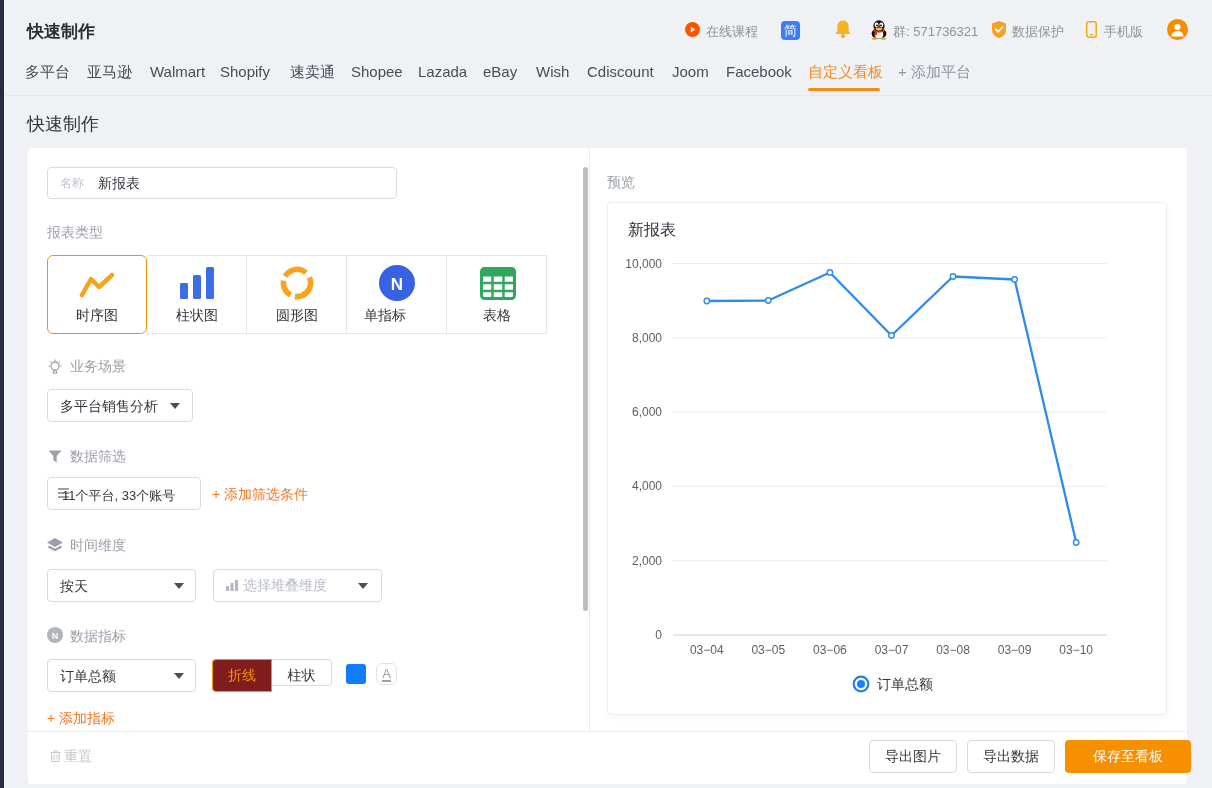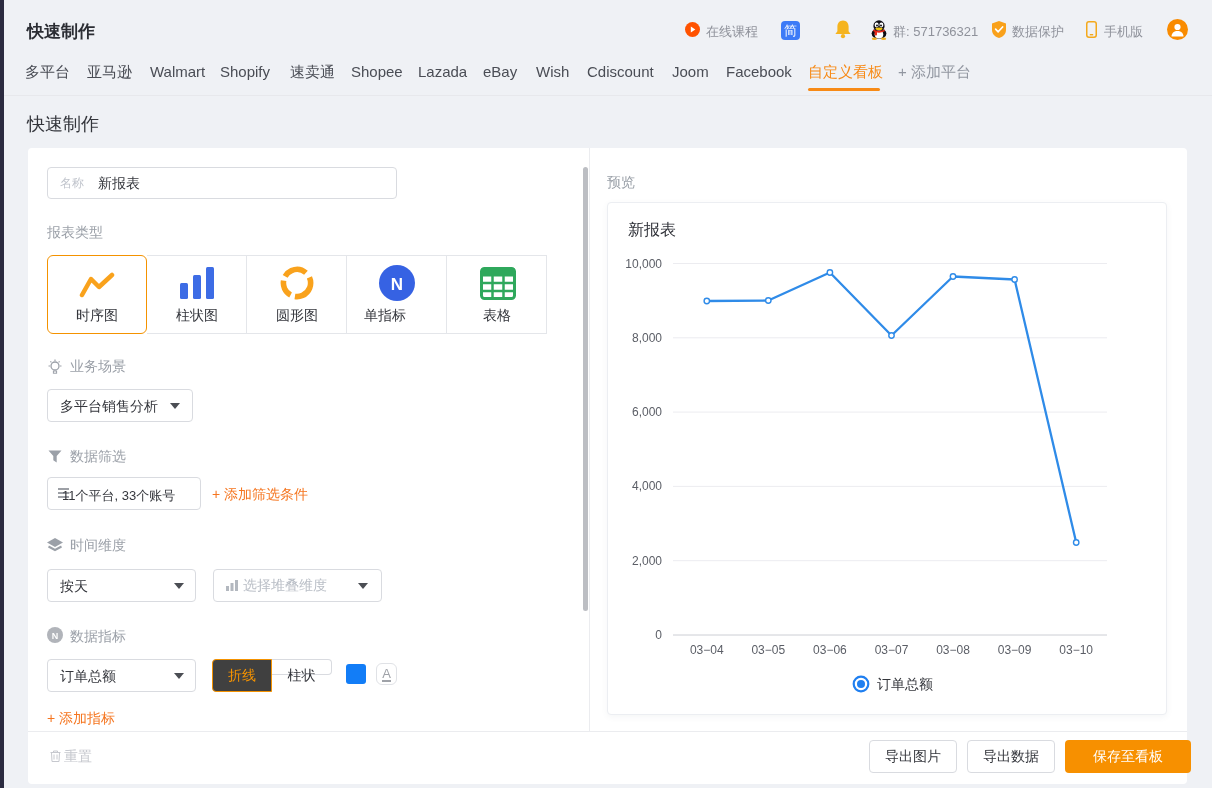--- a/index.html
+++ b/index.html
@@ -201,22 +201,22 @@
 <div class="caret" style="left:358px;top:583px;"></div>
 
 <svg class="abs" style="left:47px;top:627px" width="16" height="16" viewBox="0 0 16 16">
     <circle cx="8" cy="8" r="8" fill="#b1b4ba"></circle>
     <text x="8" y="12" font-size="9" font-weight="bold" fill="#fff" text-anchor="middle" font-family="Liberation Sans">N</text>
   </svg>
 <div class="abs lbl" style="left:70px;top:628px;">数据指标</div>
 <div class="abs select" style="left:47px;top:659px;width:149px;height:33px;"></div>
 <div class="abs formtext" style="left:60px;top:668px;">订单总额</div>
 <div class="caret" style="left:174px;top:673px;"></div>
-<div class="abs" style="left:212px;top:659px;width:60px;height:33px;border:1px solid #f49200;border-radius:4px 0 0 4px;background:#404040;color:#f49200;font-size:14px;text-align:center;line-height:31px;">折线</div>
-<div class="abs" style="left:272px;top:659px;width:60px;height:16px;border:1px solid #d9dbe0;border-left:none;border-radius:0 4px 4px 0;background:#fff;color:#34363c;font-size:14px;text-align:center;line-height:31px;">柱状</div>
+<div class="abs" style="left:212px;top:659px;width:60px;height:33px;border:1px solid #f49200;border-radius:4px 0 0 4px;background:#7f1d1d;color:#f49200;font-size:14px;text-align:center;line-height:31px;">折线</div>
+<div class="abs" style="left:272px;top:659px;width:60px;height:27px;border:1px solid #d9dbe0;border-left:none;border-radius:0 4px 4px 0;background:#fff;color:#34363c;font-size:14px;text-align:center;line-height:31px;">柱状</div>
 <div class="abs" style="left:346px;top:664px;width:20px;height:20px;background:#127df7;border-radius:3px;"></div>
 <div class="abs" style="left:376px;top:663px;width:21px;height:22px;border:1px solid #e0e2e6;border-radius:6px;color:#9fa2a8;font-size:13px;text-align:center;line-height:19px;">A</div>
 <div class="abs" style="left:382px;top:680px;width:9px;height:1.5px;background:#9fa2a8;"></div>
 <div class="abs orange-link" style="left:47px;top:710px;">+ 添加指标</div>
 
 <svg class="abs" style="left:50px;top:750px" width="11" height="12" viewBox="0 0 11 12">
     <path d="M0.5 2.5 H10.5 M3.5 2.5 V1 H7.5 V2.5 M1.5 2.5 L2 11.5 H9 L9.5 2.5 M4 4.5 V9.5 M7 4.5 V9.5" stroke="#c6c8ce" stroke-width="1" fill="none"></path>
   </svg>
 <div class="abs" style="left:64px;top:748px;font-size:14px;color:#c6c8ce;">重置</div>
 <div class="fbtn" style="left:869px;width:88px;">导出图片</div>

